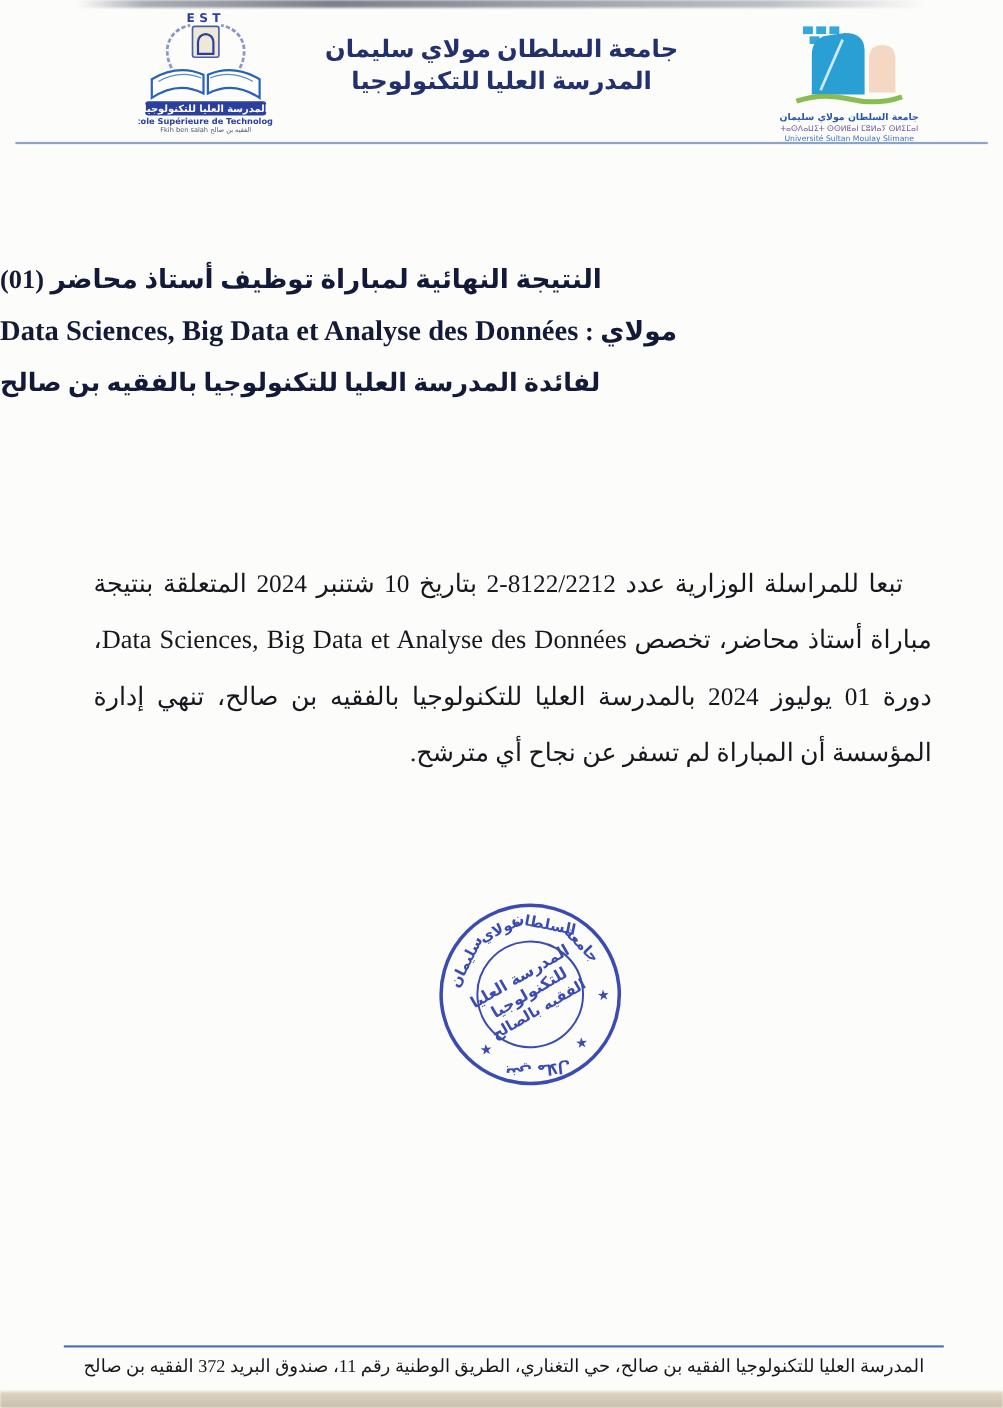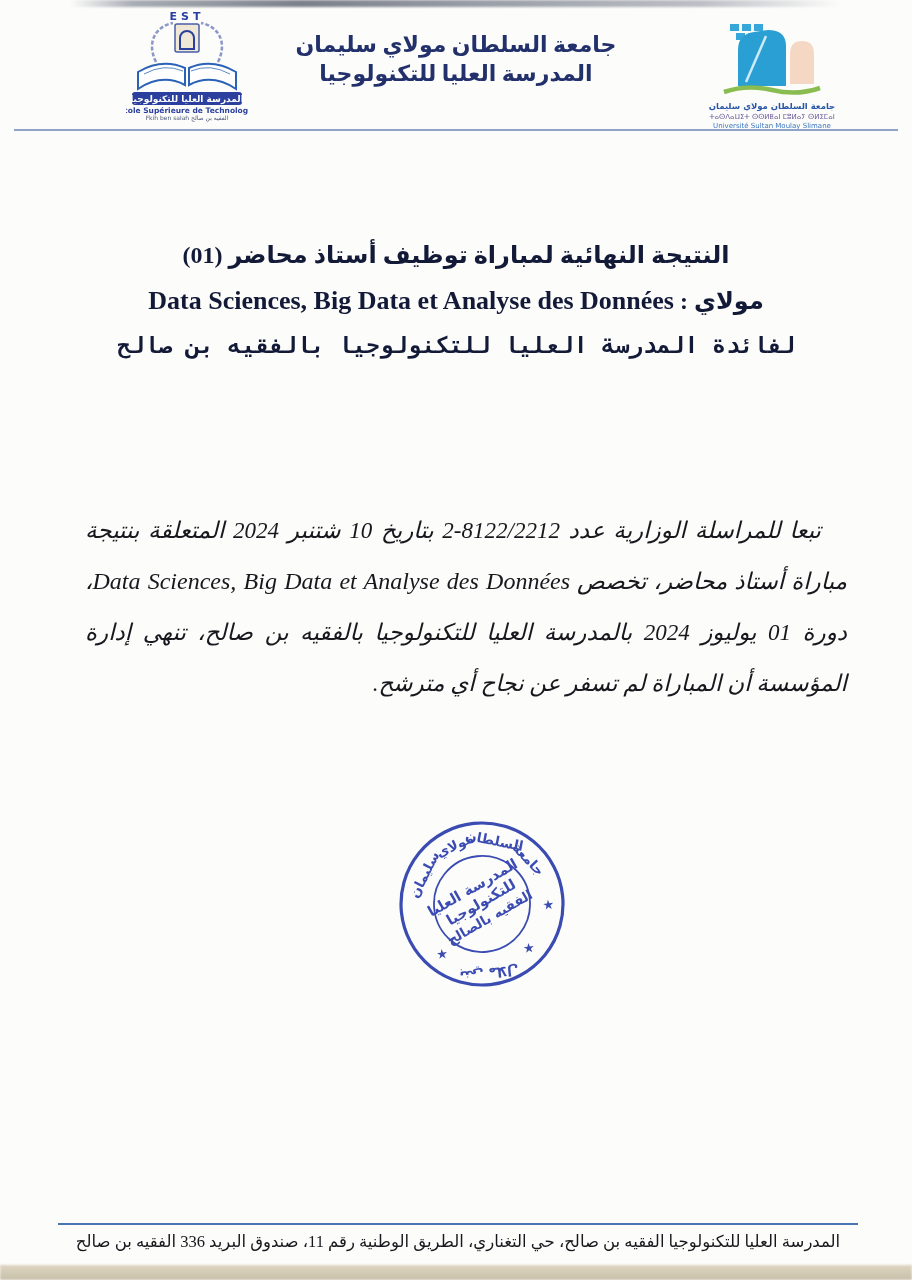--- a/index.html
+++ b/index.html
@@ -30,30 +30,30 @@
     text-align:center; color:#22306b; font-weight:bold;
     font-size:22px; line-height:29px;
   }
   .header-rule {
     position:absolute; left:14px; top:129px; width:884px; height:2px;
     background:#8fa3c6;
   }
   
   .title-block {
     position:absolute; left:0; top:232px; width:912px;
-    text-align:center; color:#131a38; font-weight:bold;
+    text-align:left; color:#131a38; font-weight:bold;
   }
   .title-block > div { line-height:46px; font-size:24px; }
   .title-block .latin { font-size:26px; }
-  .t4 { font-size:23px !important;font-family:Liberation Mono, monospace; }
+  .t4 { font-size:23px !important; }
   
   .body-text {
     position:absolute; right:65px; top:505px; width:762px;
     font-size:23px; line-height:51px; color:#17171d;
-    text-align:justify; text-indent:26px;font-style:italic;
+    text-align:justify; text-indent:26px;
   }
   .body-text .latin { font-size:24px; }
   
   .stamp {
     position:absolute; left:396px; top:818px; width:172px; height:172px;
     transform:rotate(-6deg); opacity:.92;
   }
   .stamp text { font-family:"DejaVu Sans",sans-serif; font-weight:bold; }
   
   .footer-rule {
@@ -134,15 +134,15 @@
     <text x="41" y="136" font-size="13" fill="#2a3cac" text-anchor="middle">★</text>
     <g transform="rotate(-24 86 86)">
       <text x="86" y="72" font-size="14.5" fill="#2a3cac" text-anchor="middle">المدرسة العليا</text>
       <text x="86" y="89" font-size="14.5" fill="#2a3cac" text-anchor="middle">للتكنولوجيا</text>
       <text x="86" y="106" font-size="13.5" fill="#2a3cac" text-anchor="middle">الفقيه بالصالح</text>
     </g>
   </svg>
 </div>
 
 <div class="footer-rule"></div>
-<div class="footer-text" dir="rtl">المدرسة العليا للتكنولوجيا الفقيه بن صالح، حي التغناري، الطريق الوطنية رقم 11، صندوق البريد 336 الفقيه بن صالح</div>
+<div class="footer-text" dir="rtl">المدرسة العليا للتكنولوجيا الفقيه بن صالح، حي التغناري، الطريق الوطنية رقم 11، صندوق البريد 372 الفقيه بن صالح</div>
 
 <div class="strip-bottom"></div>
 
 </body></html>

